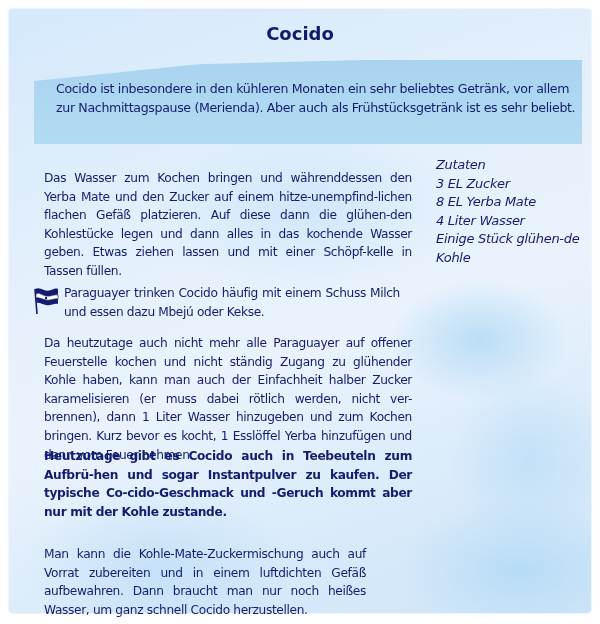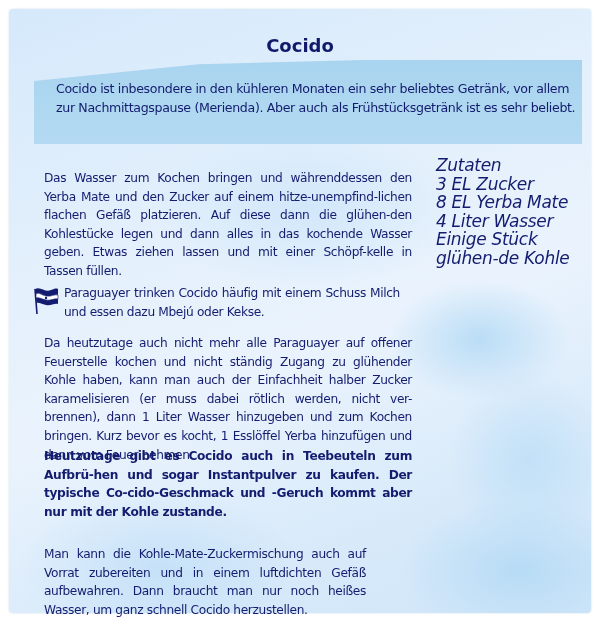--- a/index.html
+++ b/index.html
@@ -15,40 +15,40 @@
       radial-gradient(ellipse 80px 90px at 520px 450px, rgba(170,215,245,0.5), rgba(170,215,245,0) 100%),
       radial-gradient(ellipse 120px 70px at 510px 560px, rgba(160,210,243,0.55), rgba(160,210,243,0) 100%),
       radial-gradient(ellipse 140px 80px at 150px 560px, rgba(175,215,245,0.5), rgba(175,215,245,0) 100%),
       radial-gradient(ellipse 160px 80px at 300px 200px, rgba(185,220,247,0.45), rgba(185,220,247,0) 100%),
       linear-gradient(160deg, #d5e9fb 0%, #e4f0fc 35%, #eaf3fd 55%, #d8eafa 80%, #cfe5f8 100%);
     box-shadow: 0 0 2px rgba(120,160,200,0.4);
   }
   .title {
     position: absolute; left: 0; right: 0; top: 14px; text-align: center;
     font-family: "DejaVu Sans", sans-serif; font-weight: bold; font-size: 18px; color: #101a6b;
-    margin: 12px;
+    margin: 0;
   }
   .intro-box {
     position: absolute; left: 25px; top: 51px; width: 548px; height: 84px;
     background: linear-gradient(180deg, #a9d4ef 0%, #b3daf2 100%);
     clip-path: polygon(0 25%, 30% 5%, 60% 0, 100% 0, 100% 100%, 0 100%);
   }
   .intro-text {
     position: absolute; left: 40px; top: 64px; width: 520px;
     font-size: 12.6px; line-height: 18.5px; color: #131c6e; margin: 7px;
     font-family: "DejaVu Sans", sans-serif; letter-spacing: -0.35px;
   }
   .body-text {
     font-family: "DejaVu Sans", sans-serif; font-size: 12.2px; line-height: 18.6px;
     color: #131c6e; text-align: justify; letter-spacing: -0.35px; margin: 12px;
   }
   .p1 { position: absolute; left: 23px; top: 148px; width: 368px; }
   .ingredients {
     position: absolute; left: 427px; top: 147px; width: 160px;
-    font-family: "DejaVu Sans", sans-serif; font-style: italic; font-size: 17px;
+    font-family: "DejaVu Sans", sans-serif; font-style: italic; font-size: 13px;
     line-height: 18.6px; color: #131c6e; margin: 0; padding: 0; list-style: none; letter-spacing: -0.3px;
   }
   .ingredients li { margin: 0; padding: 0; }
   .note { position: absolute; left: 23px; top: 275px; width: 368px; }
   .note .flag { position: absolute; left: 0; top: 2px; width: 28px; height: 30px; }
   .note p { margin: 0 0 8px 32px; }
   .p2 { position: absolute; left: 23px; top: 313px; width: 368px; }
   .p3 { position: absolute; left: 23px; top: 426px; width: 368px; font-weight: bold; }
   .p4 { position: absolute; left: 23px; top: 524px; width: 322px; }
 </style>

